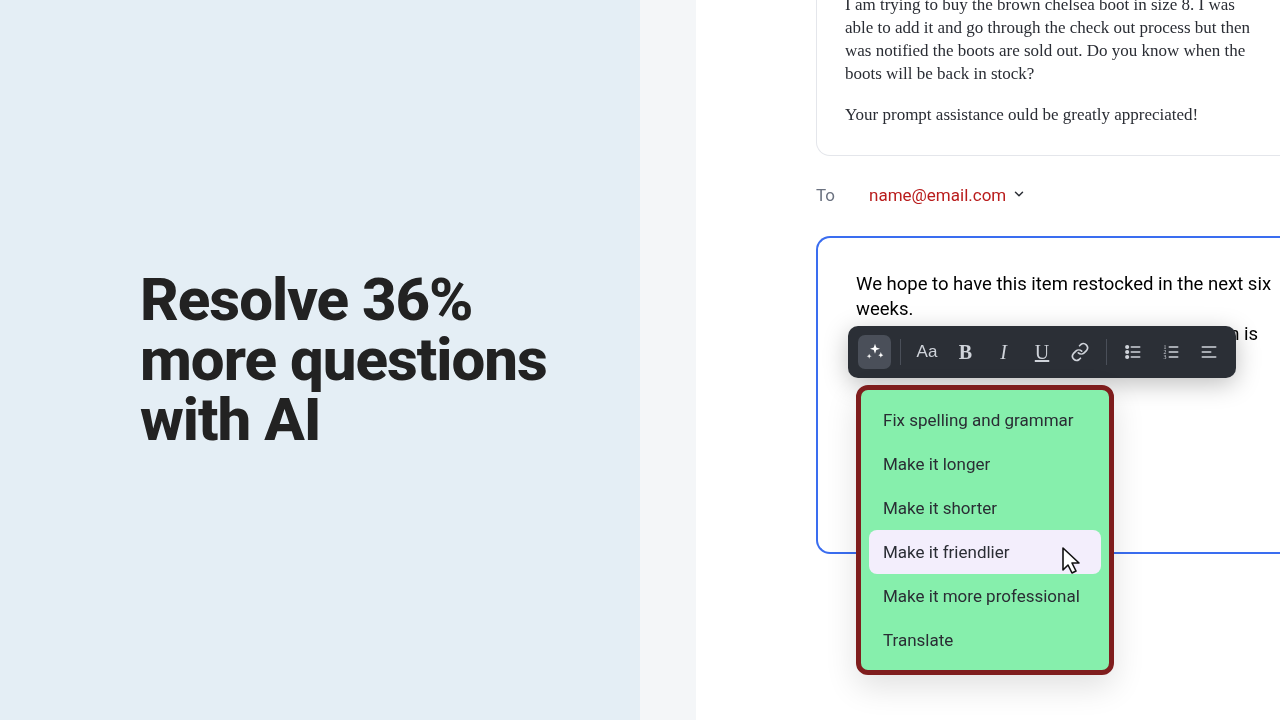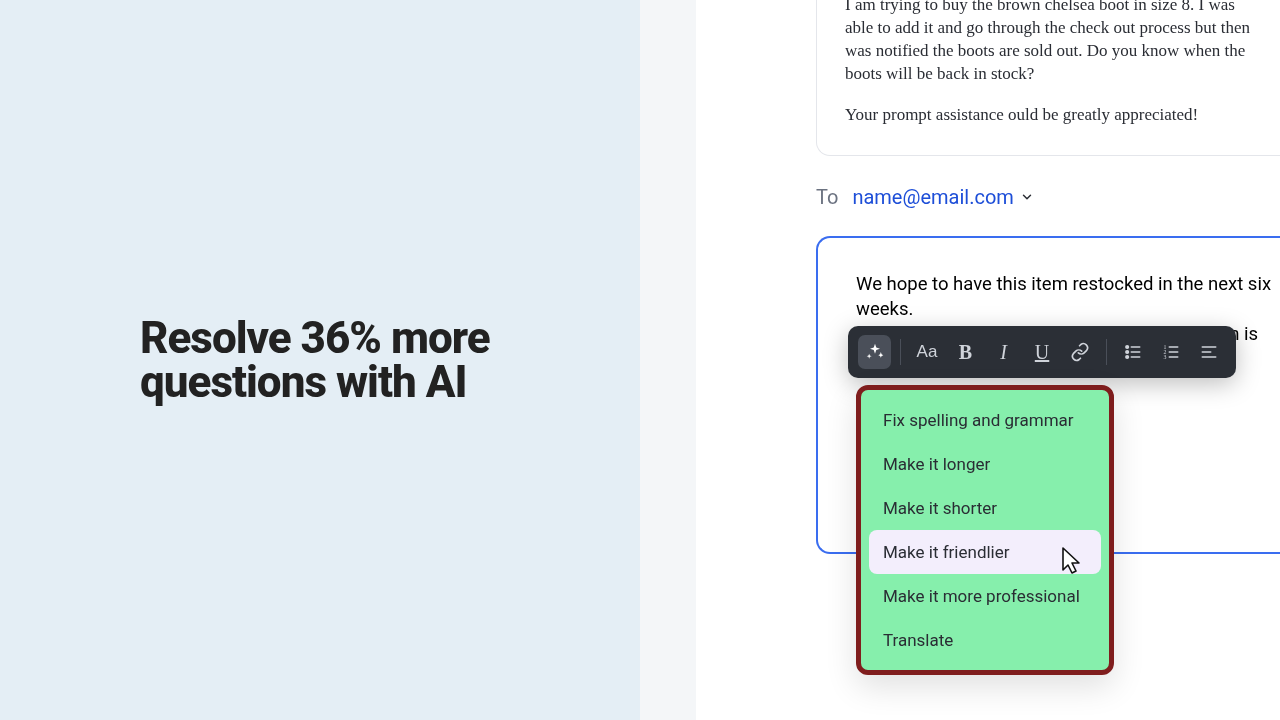--- a/index.html
+++ b/index.html
@@ -14,21 +14,21 @@
   .left-panel {
     width: 640px;
     height: 720px;
     background: #e4eef5;
     display: flex;
     align-items: center;
     padding-left: 140px;
     padding-right: 40px;
   }
   .headline {
-    font-size: 44px;
+    font-size: 60px;
     font-weight: 800;
     line-height: 1.0;
     color: #222;
     letter-spacing: -1px;
   }
   .right-panel {
     width: 640px;
     height: 720px;
     background: #f4f6f8;
     position: relative;
@@ -63,25 +63,25 @@
     margin-top: -6px;
   }
   .incoming-text p + p { margin-top: 18px; }
   
   .to-row {
     position: absolute;
     top: 185px;
     left: 176px;
     display: flex;
     align-items: center;
-    font-size: 20px;
+    font-size: 17px;
     color: #2a2d34;
   }
   .to-label { color: #6b7280; margin-right: 14px; }
-  .to-email { color: #1d4ed8; }
+  .to-email { color: #b91c1c; margin-left: 20px; }
   .chev { margin-left: 6px; }
   
   .compose {
     position: absolute;
     top: 236px;
     left: 176px;
     right: 0;
     height: 318px;
     border: 2px solid #3a6df0;
     border-right: none;

